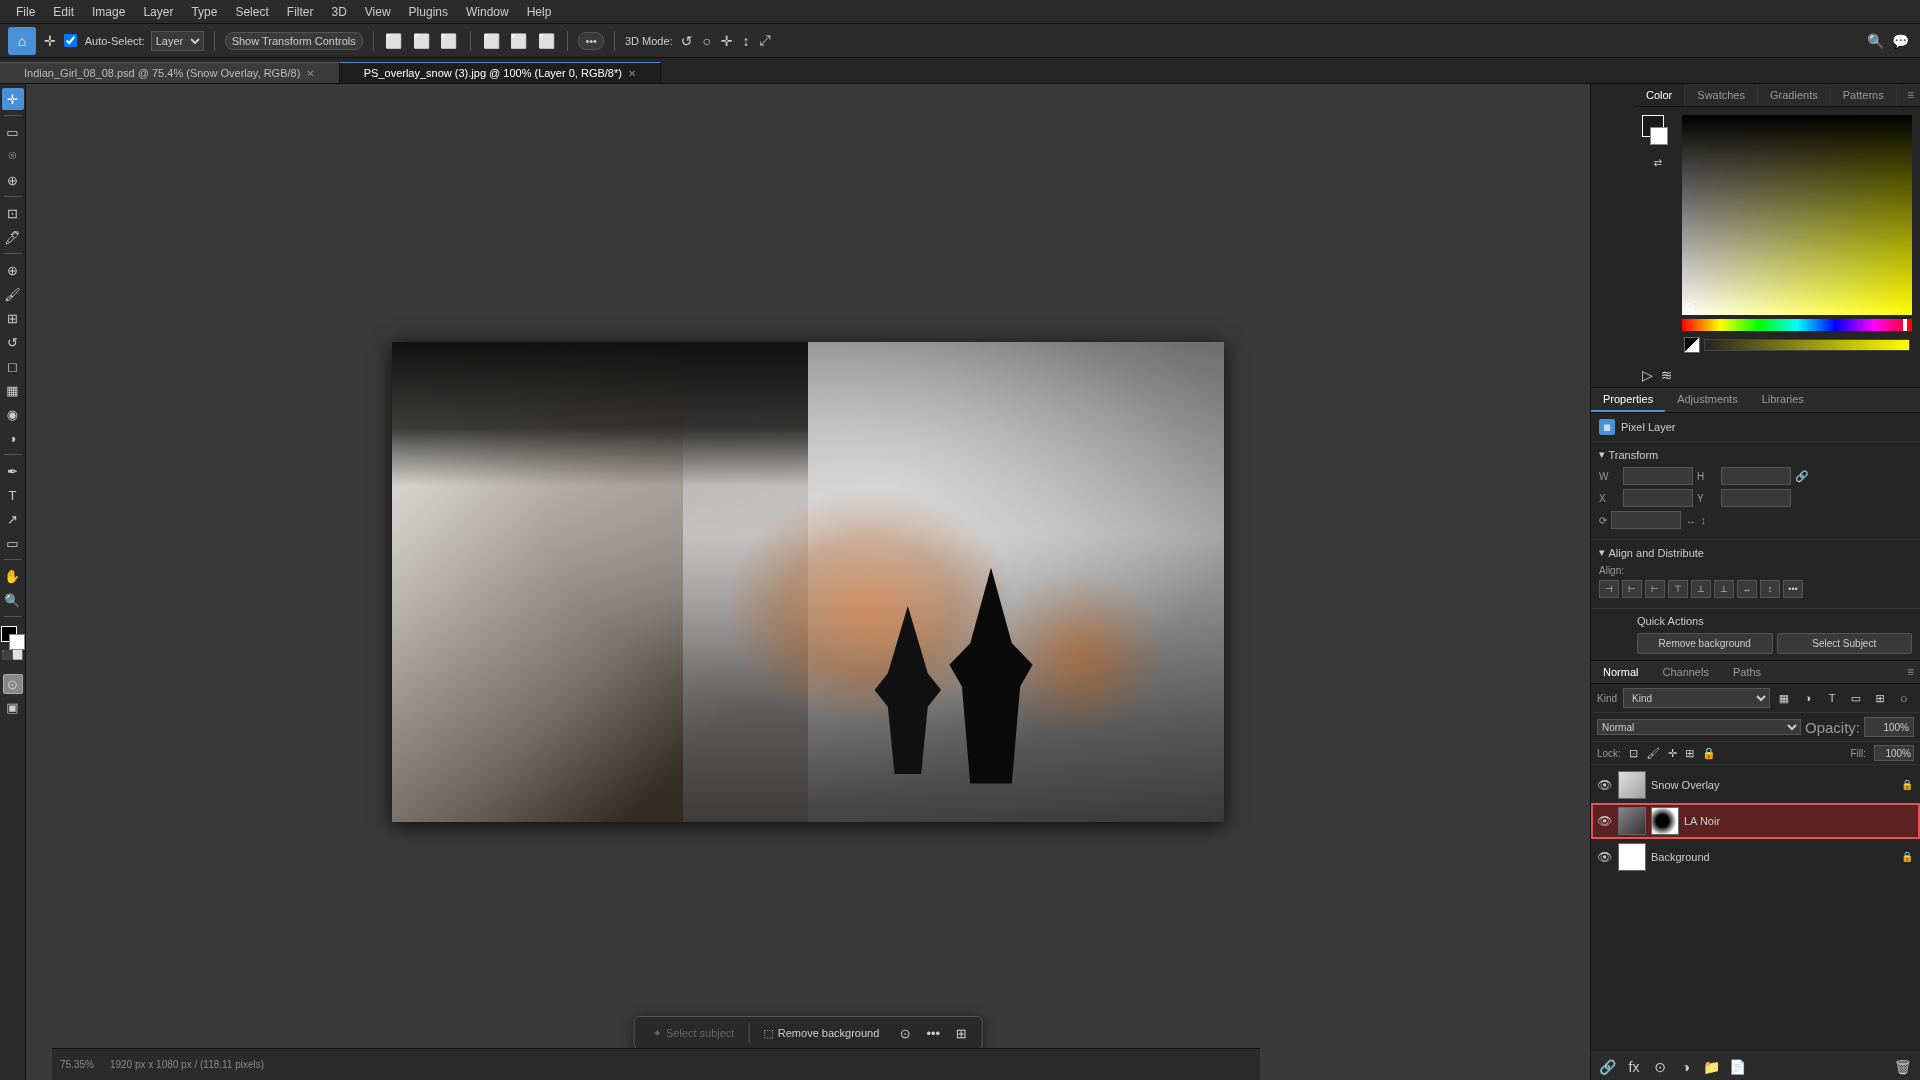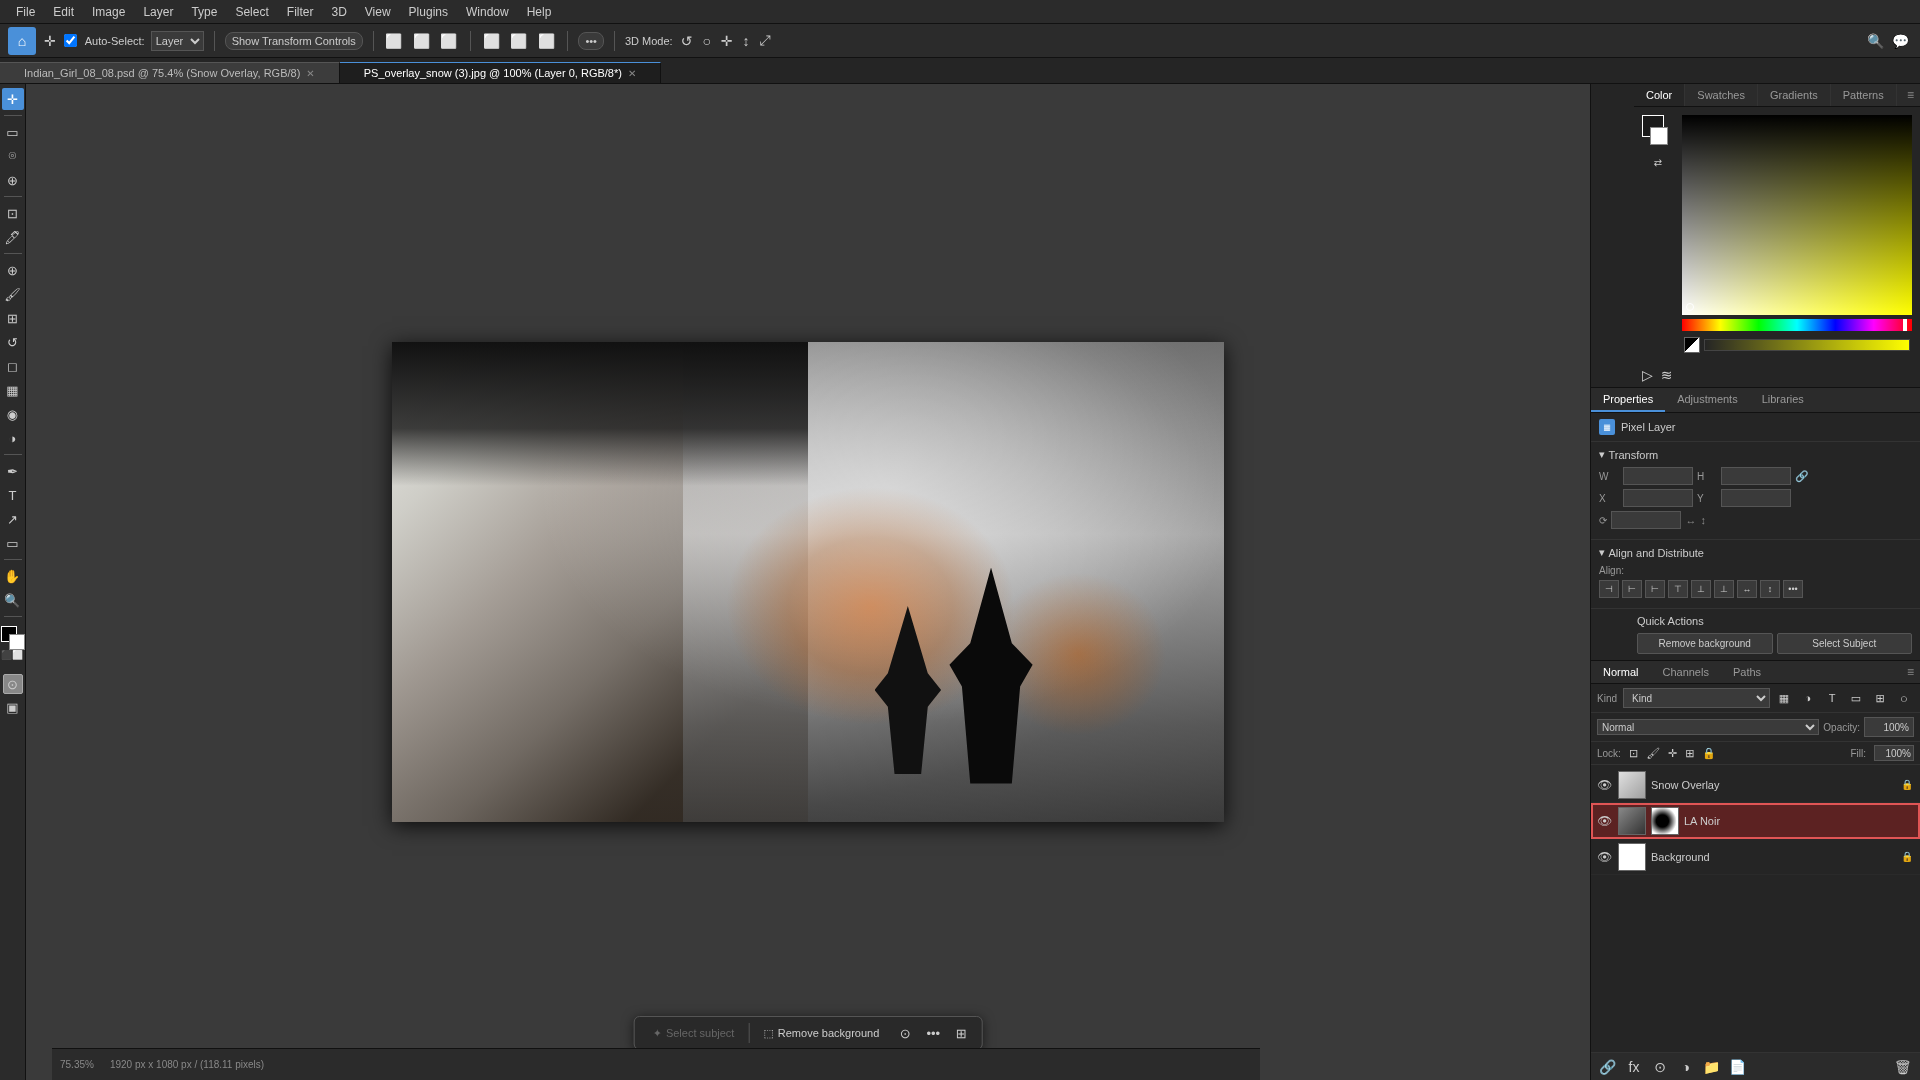--- a/index.html
+++ b/index.html
@@ -459,21 +459,21 @@
       border-bottom: 1px solid #333;
     }
     .layers-select {
       flex: 1;
       height: 16px;
       background: #3a3a3a;
       border: 1px solid #555;
       color: #ccc;
       font-size: 10px;
     }
-    .opacity-label { font-size: 10px; color: #999; }
+    .opacity-label { font-size: 15px; color: #999; }
     .opacity-input {
       width: 50px; height: 20px;
       background: #3a3a3a;
       border: 1px solid #555;
       color: #ccc;
       font-size: 10px;
       text-align: right;
       padding: 0 4px;
     }
 

